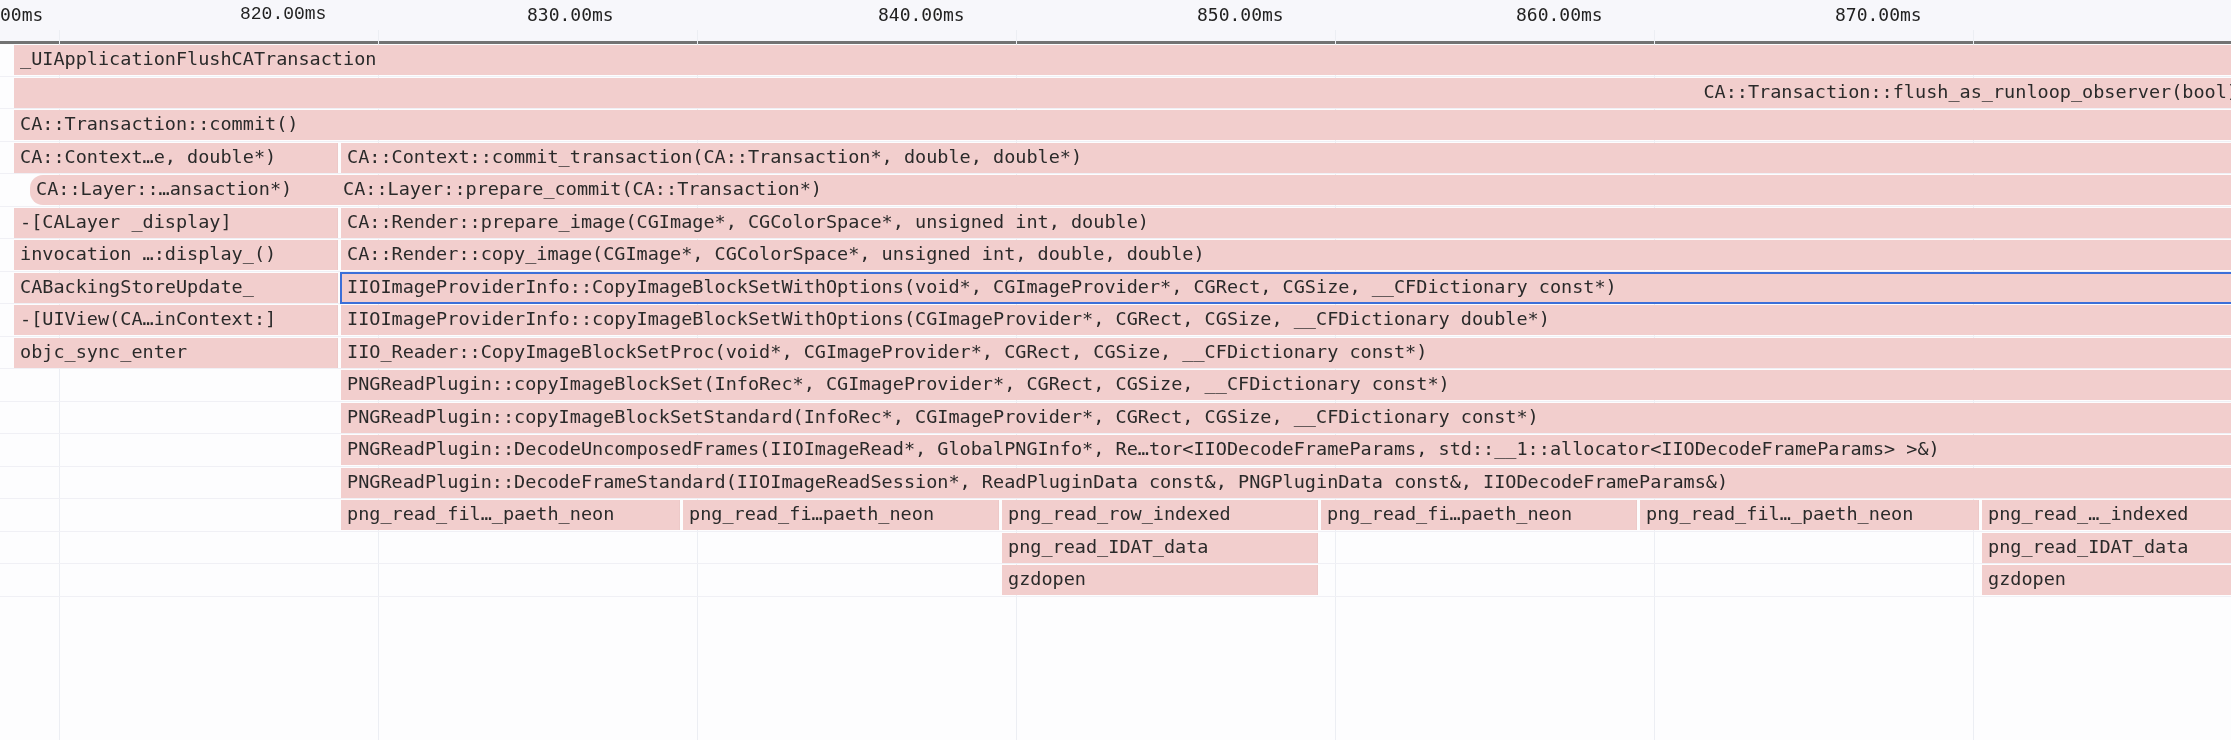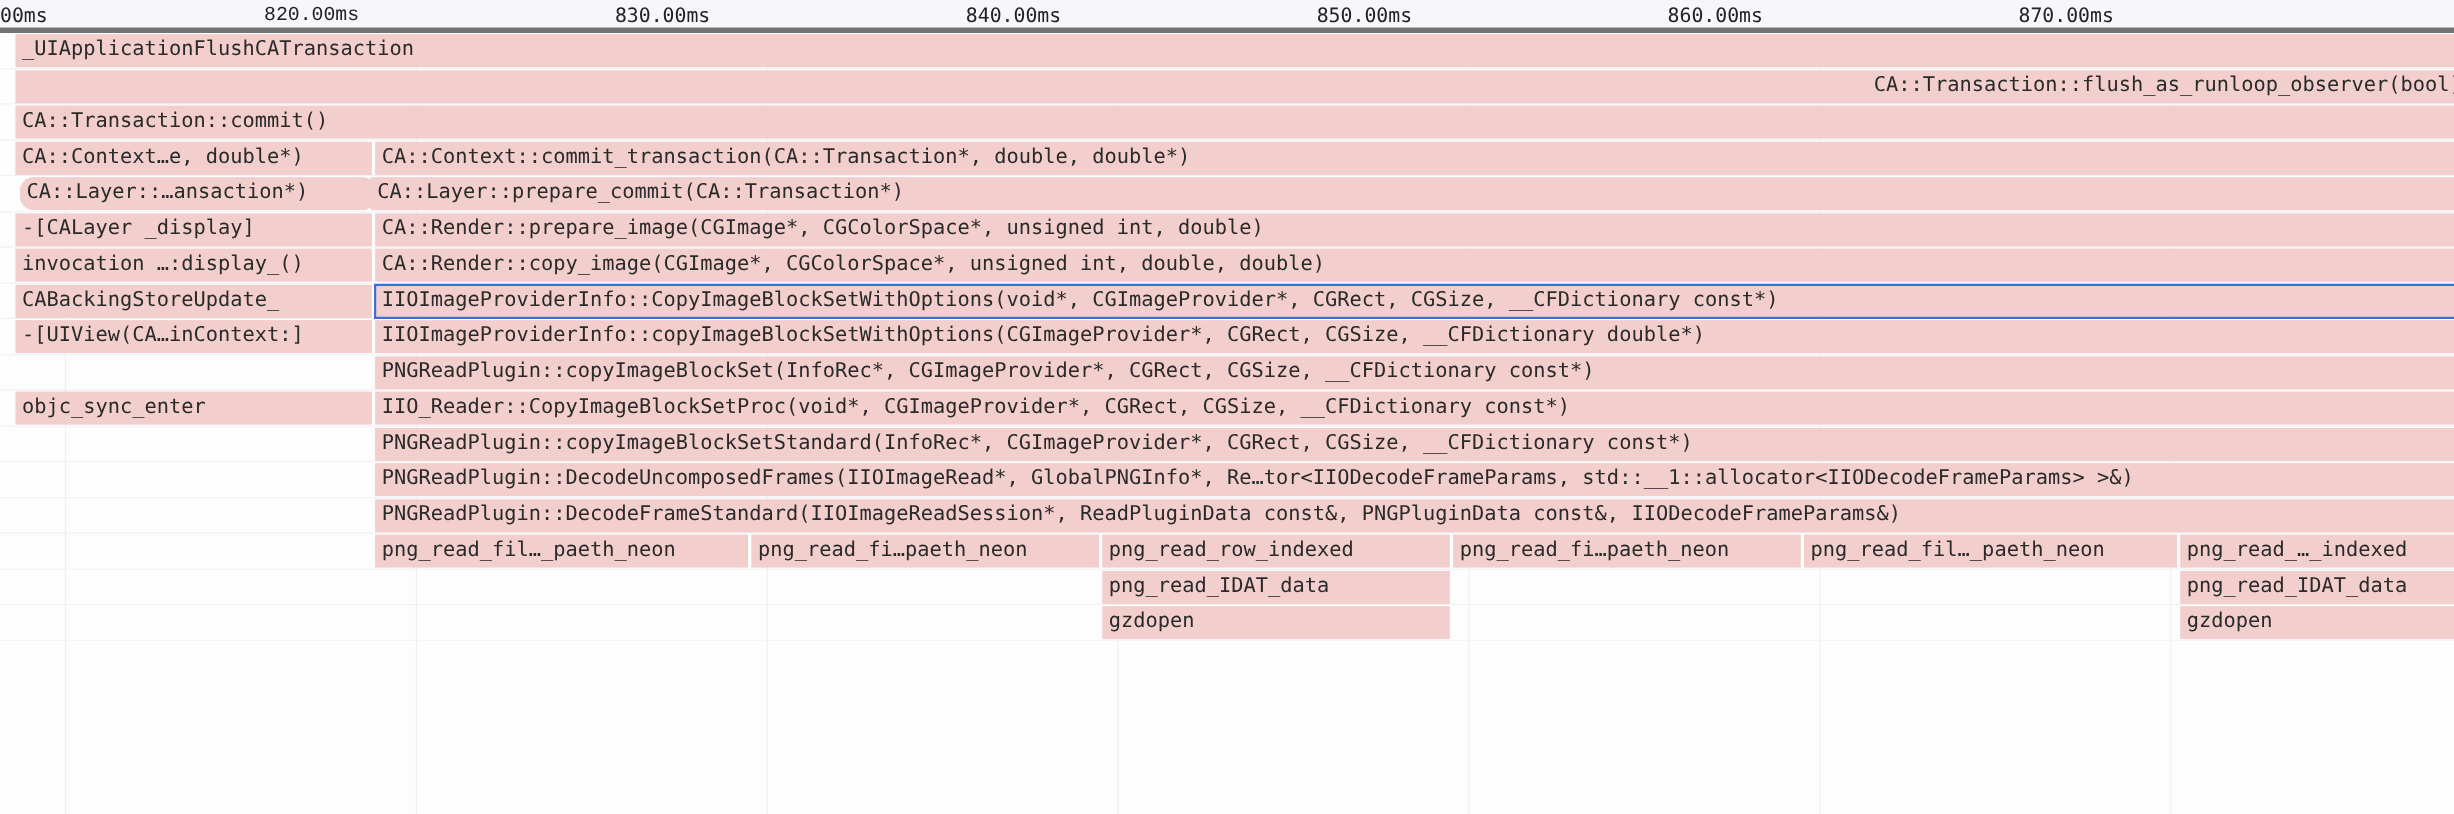--- a/index.html
+++ b/index.html
@@ -5,23 +5,23 @@
   * { box-sizing: border-box; margin: 0; padding: 0; }
   body {
     font-family: "SF Mono", Menlo, Monaco, Consolas, monospace;
     font-size: 18.5px;
     background: #fdfdfe;
     width: 2231px;
     overflow: hidden;
   }
   .ruler {
     position: relative;
-    height: 30px;
+    height: 44px;
     background: #f7f7fb;
-    border-bottom: 5px solid #737373;
+    border-bottom: 3px solid #737373;
   }
   .tick {
     position: absolute;
     top: 4px;
     color: #222;
     font-size: 18px;
     white-space: nowrap;
   }
   .grid {
     position: absolute;
@@ -63,21 +63,21 @@
     outline-offset: -1px;
     z-index: 2;
   }
 </style>
 </head>
 <body>
 
 <div class="ruler">
     <div class="tick" style="left: 0px;">00ms</div>
     <div class="tick" style="left: 240px; font-family: Liberation Mono, monospace;">820.00ms</div>
-    <div class="tick" style="left: 559px; text-align: center;">830.00ms</div>
+    <div class="tick" style="left: 527px; text-align: center;">830.00ms</div>
     <div class="tick" style="left: 878px;">840.00ms</div>
     <div class="tick" style="left: 1197px;">850.00ms</div>
     <div class="tick" style="left: 1516px;">860.00ms</div>
     <div class="tick" style="left: 1835px;">870.00ms</div>
   </div>
 <div class="grid">
     <div class="gridline" style="left: 59px;"></div>
     <div class="gridline" style="left: 378px;"></div>
     <div class="gridline" style="left: 697px;"></div>
     <div class="gridline" style="left: 1016px;"></div>
@@ -93,45 +93,45 @@
       <div class="frame" style="left: 0px; width: 2231px; text-align: right;">CA::Transaction::flush_as_runloop_observer(bool)</div>
     </div>
     <div class="row">
       <div class="frame" style="left: 0px; width: 2231px;">CA::Transaction::commit()</div>
     </div>
     <div class="row">
       <div class="frame" style="left: 0px; width: 324px;">CA::Context…e, double*)</div>
       <div class="frame" style="left: 327px; width: 1904px;">CA::Context::commit_transaction(CA::Transaction*, double, double*)</div>
     </div>
     <div class="row">
-      <div class="frame" style="left: 4px; width: 324px; border-radius: 13px;">CA::Layer::…ansaction*)</div>
+      <div class="frame" style="left: 16px; width: 324px; border-radius: 13px;">CA::Layer::…ansaction*)</div>
       <div class="frame" style="left: 323px; width: 2120px;">CA::Layer::prepare_commit(CA::Transaction*)</div>
     </div>
     <div class="row">
       <div class="frame" style="left: 0px; width: 324px;">-[CALayer _display]</div>
       <div class="frame" style="left: 327px; width: 1904px;">CA::Render::prepare_image(CGImage*, CGColorSpace*, unsigned int, double)</div>
     </div>
     <div class="row">
       <div class="frame" style="left: 0px; width: 324px;">invocation …:display_()</div>
       <div class="frame" style="left: 327px; width: 1904px;">CA::Render::copy_image(CGImage*, CGColorSpace*, unsigned int, double, double)</div>
     </div>
     <div class="row">
       <div class="frame" style="left: 0px; width: 324px;">CABackingStoreUpdate_</div>
       <div class="frame selected" style="left: 327px; width: 1904px;">IIOImageProviderInfo::CopyImageBlockSetWithOptions(void*, CGImageProvider*, CGRect, CGSize, __CFDictionary const*)</div>
     </div>
     <div class="row">
       <div class="frame" style="left: 0px; width: 324px;">-[UIView(CA…inContext:]</div>
       <div class="frame" style="left: 327px; width: 1904px;">IIOImageProviderInfo::copyImageBlockSetWithOptions(CGImageProvider*, CGRect, CGSize, __CFDictionary double*)</div>
     </div>
     <div class="row">
-      <div class="frame" style="left: 327px; width: 1904px;">PNGReadPlugin::copyImageBlockSet(InfoRec*, CGImageProvider*, CGRect, CGSize, __CFDictionary const*)</div>
+      <div class="frame" style="left: 0px; width: 324px;">objc_sync_enter</div>
+      <div class="frame" style="left: 327px; width: 1904px;">IIO_Reader::CopyImageBlockSetProc(void*, CGImageProvider*, CGRect, CGSize, __CFDictionary const*)</div>
     </div>
     <div class="row">
-      <div class="frame" style="left: 0px; width: 324px;">objc_sync_enter</div>
-      <div class="frame" style="left: 327px; width: 1904px;">IIO_Reader::CopyImageBlockSetProc(void*, CGImageProvider*, CGRect, CGSize, __CFDictionary const*)</div>
+      <div class="frame" style="left: 327px; width: 1904px;">PNGReadPlugin::copyImageBlockSet(InfoRec*, CGImageProvider*, CGRect, CGSize, __CFDictionary const*)</div>
     </div>
     <div class="row">
       <div class="frame" style="left: 327px; width: 1904px;">PNGReadPlugin::copyImageBlockSetStandard(InfoRec*, CGImageProvider*, CGRect, CGSize, __CFDictionary const*)</div>
     </div>
     <div class="row">
       <div class="frame" style="left: 327px; width: 1904px;">PNGReadPlugin::DecodeUncomposedFrames(IIOImageRead*, GlobalPNGInfo*, Re…tor&lt;IIODecodeFrameParams, std::__1::allocator&lt;IIODecodeFrameParams&gt; &gt;&amp;)</div>
     </div>
     <div class="row">
       <div class="frame" style="left: 327px; width: 1904px;">PNGReadPlugin::DecodeFrameStandard(IIOImageReadSession*, ReadPluginData const&amp;, PNGPluginData const&amp;, IIODecodeFrameParams&amp;)</div>
     </div>

